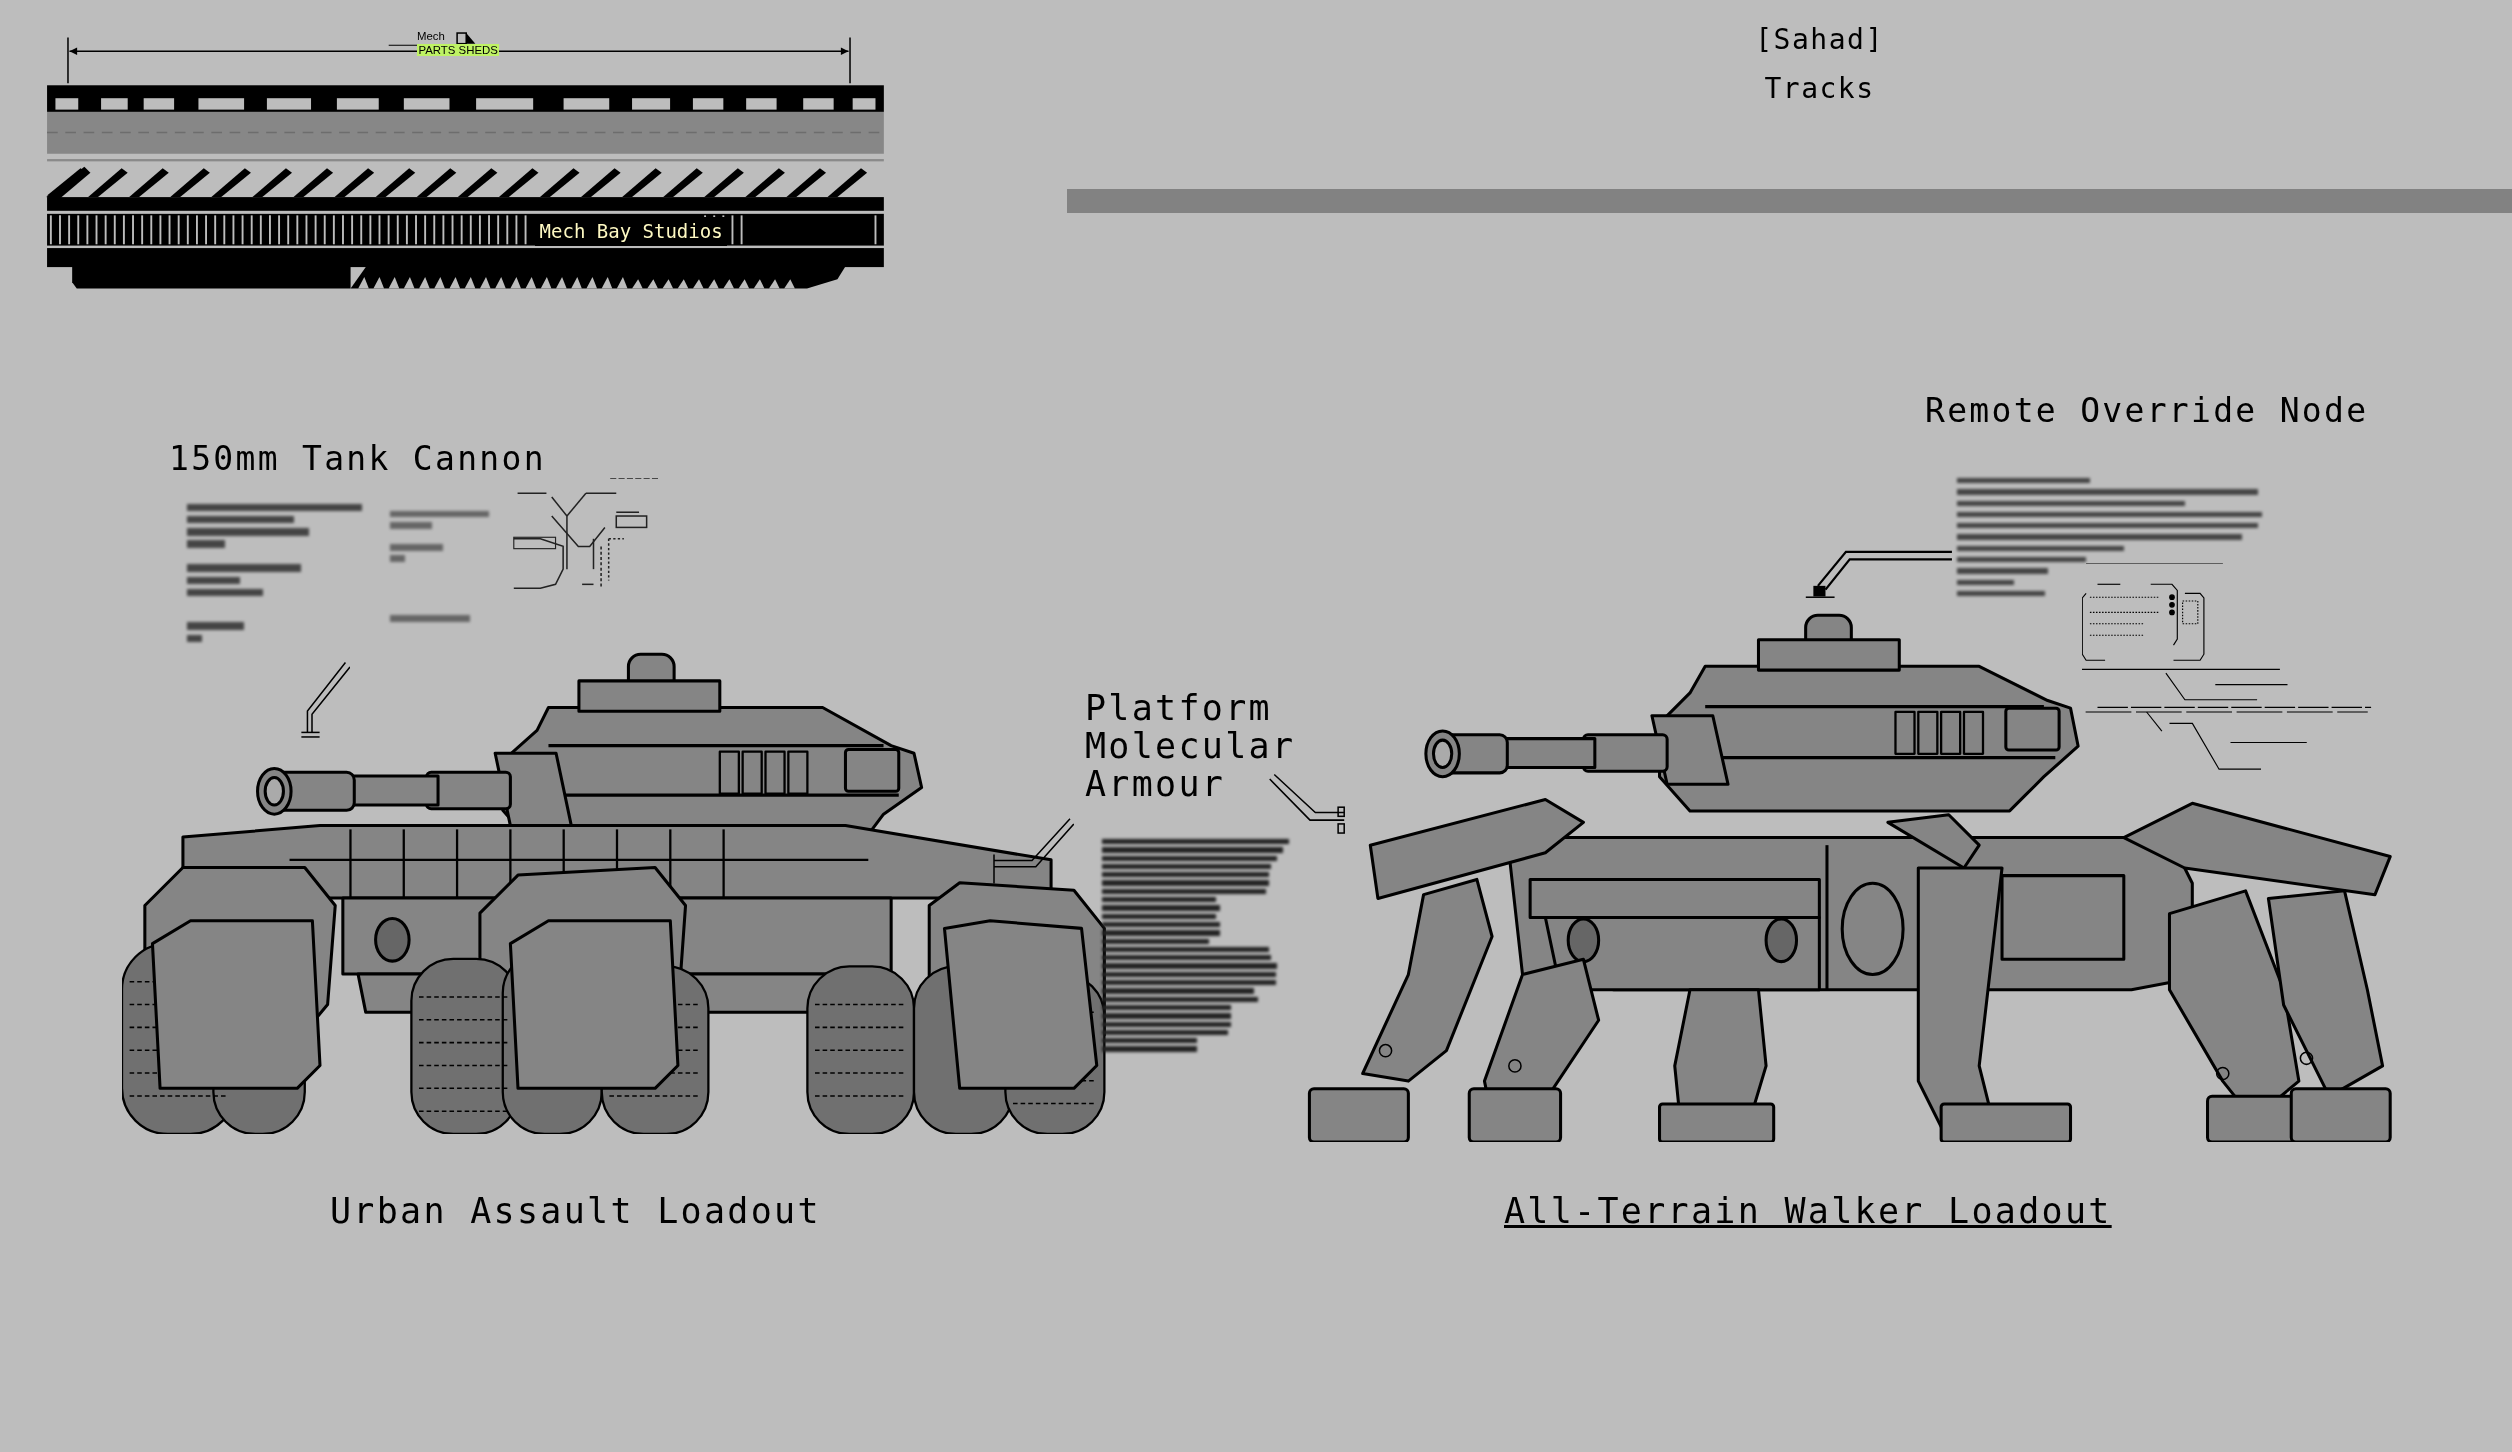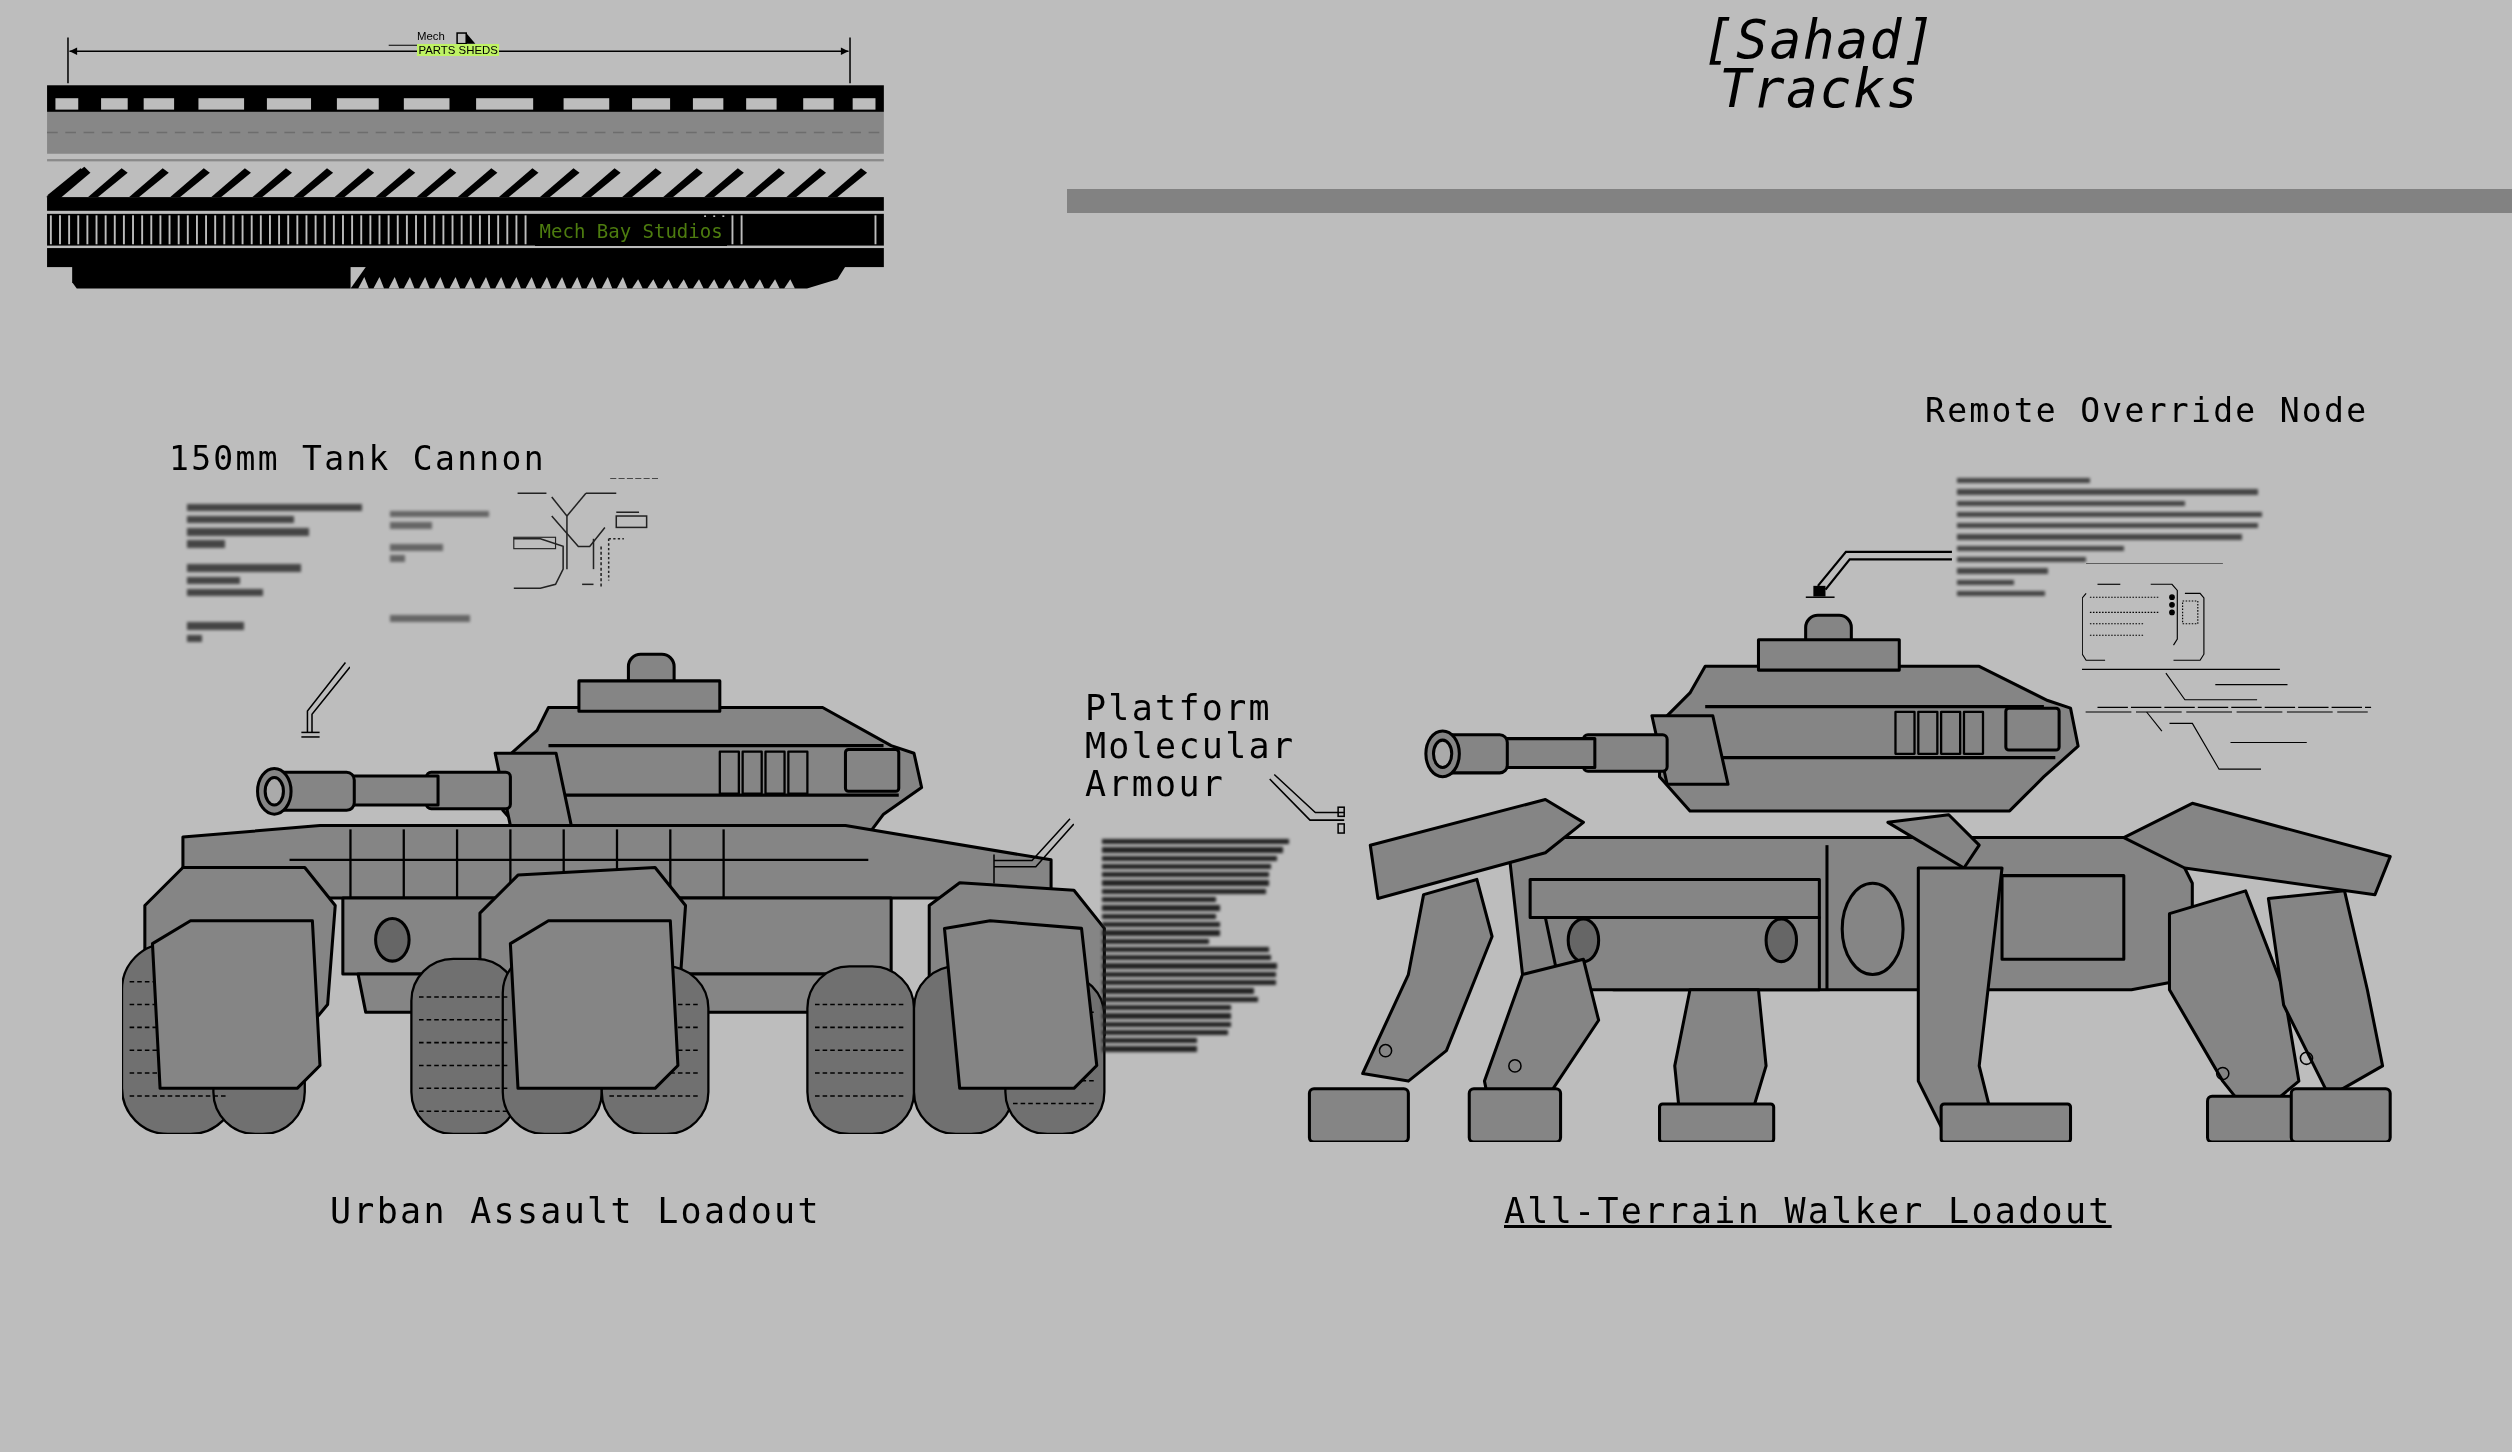--- a/index.html
+++ b/index.html
@@ -1,19 +1,19 @@
 <!DOCTYPE html>
 <html style="font-size:12px"><head>
 <meta charset="utf-8">
 <style>
   html,body{margin:0;padding:0;}
   body{width:2512px;height:1453px;background:#bdbdbd;position:relative;overflow:hidden;font-family:"DejaVu Sans Mono","Liberation Mono",monospace;color:#000;}
   .abs{position:absolute;}
   .mono{font-family:"DejaVu Sans Mono","Liberation Mono",monospace;}
-  .title-block{left:1294px;top:15px;width:1051px;text-align:center;font-size:53px;line-height:49px;letter-spacing:1.5px;font-style:italic;}
+  .title-block{left:1294px;top:15px;width:1051px;text-align:center;font-size:28px;line-height:49px;letter-spacing:1.5px;}
   .title-bar{left:1067px;top:189px;width:1446px;height:23.6px;background:#828282;}
   .callout{font-size:33px;letter-spacing:2.3px;line-height:38px;}
   .loadout{font-size:35px;letter-spacing:2.3px;}
   .blur-text{filter:blur(1.7px);}
   .logo-caption{font-family:"Liberation Sans",sans-serif;margin-left:28px;}
   svg{display:block;}
 </style>
 </head>
 <body>
 
@@ -177,21 +177,21 @@
       <polygon points="830,270 838,258 844,270"></polygon>
         <polygon points="850,270 858,258 864,270"></polygon>
         <polygon points="870,270 878,258 884,270"></polygon>
       <polygon points="890,270 898,258 904,270"></polygon>
         <polygon points="910,270 918,258 924,270"></polygon>
         <polygon points="930,270 938,258 944,270"></polygon>
       <polygon points="950,270 958,258 964,270"></polygon>
         <polygon points="970,270 978,258 984,270"></polygon>
     </g>
   </svg>
-  <div class="abs mono" style="left:489px;top:187px;height:29px;line-height:29px;font-size:19px;color:#4d7c0f;background:#000;padding:0 4.6px;">Mech Bay Studios</div>
+  <div class="abs mono" style="left:489px;top:187px;height:29px;line-height:29px;font-size:19px;color:#fef9c3;background:#000;padding:0 4.6px;">Mech Bay Studios</div>
 </div>
 
 <div class="abs title-block">
   <div>[Sahad]</div>
   <div>Tracks</div>
 </div>
 <div class="abs title-bar"></div>
 
 <div class="abs callout" style="left:169px;top:440px;">150mm Tank Cannon</div>
 <div class="abs blur-text" style="left:187px;top:499px;width:198px;">

